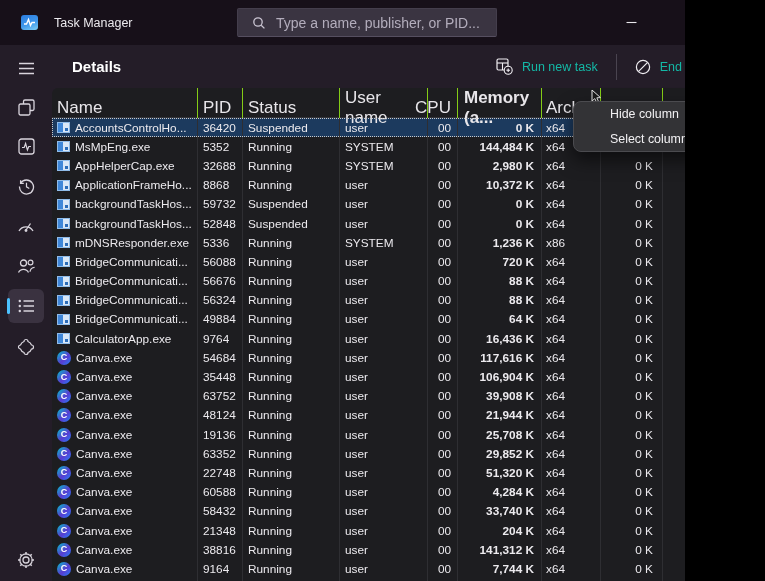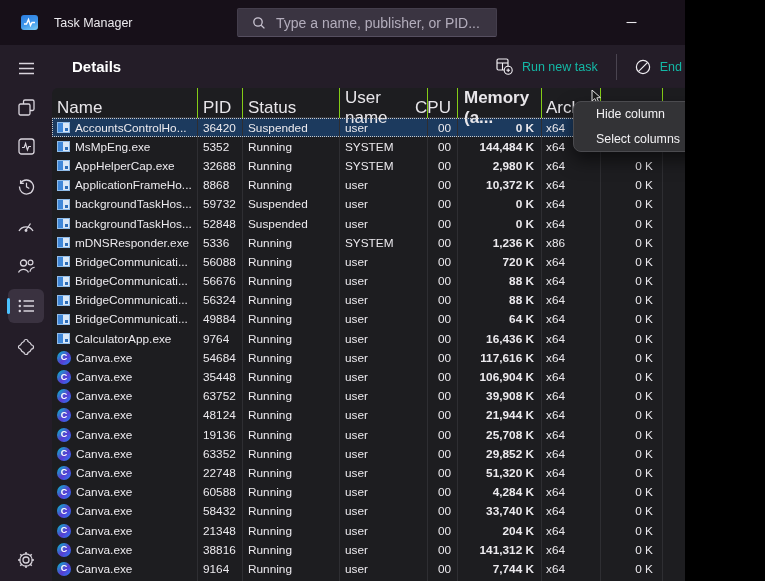--- a/index.html
+++ b/index.html
@@ -45,21 +45,21 @@
   .cell.c-col8{justify-content:flex-end;padding-right:9px;}
   .cell.c-fill{border-right:none;}
   .body-row.selected{background:#1c3a5e;outline:1px dotted #c9c9c9;outline-offset:-1px;}
   .proc-icon{width:13px;height:11px;flex:0 0 13px;border:1px solid #8fbbe8;background:#d9e8f8;position:relative;}
   .proc-icon::before{content:"";position:absolute;left:0;top:0;width:5px;height:9px;background:#3f87d8;}
   .proc-icon::after{content:"";position:absolute;right:1px;bottom:1px;width:3px;height:3px;background:#2b6cb8;}
   .canva-icon{width:14px;height:14px;flex:0 0 14px;border-radius:50%;background:linear-gradient(135deg,#00c4cc 0%,#5a3bd0 55%,#2283fb 100%);color:#fff;font-size:9px;font-weight:700;display:flex;align-items:center;justify-content:center;line-height:1;}
 
   
   #context-menu{position:absolute;left:573px;top:101px;width:188px;height:51px;background:#333336;border:1px solid #4b4b4f;border-radius:8px;box-shadow:0 8px 18px rgba(0,0,0,.55);z-index:10;padding:0;display:flex;flex-direction:column;justify-content:center;}
-  .menu-item{height:25px;display:flex;align-items:center;padding-left:22px;color:#f2f1f3;font-size:12.4px;text-align:right;}
+  .menu-item{height:25px;display:flex;align-items:center;padding-left:36px;color:#f2f1f3;font-size:12.4px;text-align:right;}
 
   #cursor-mark{position:absolute;left:591px;top:90px;z-index:5;}
   #red-arrow{position:absolute;left:0;top:0;width:765px;height:581px;z-index:20;pointer-events:none;}
 </style>
 </head>
 <body>
 
 <div id="window">
 
   <div id="titlebar">

